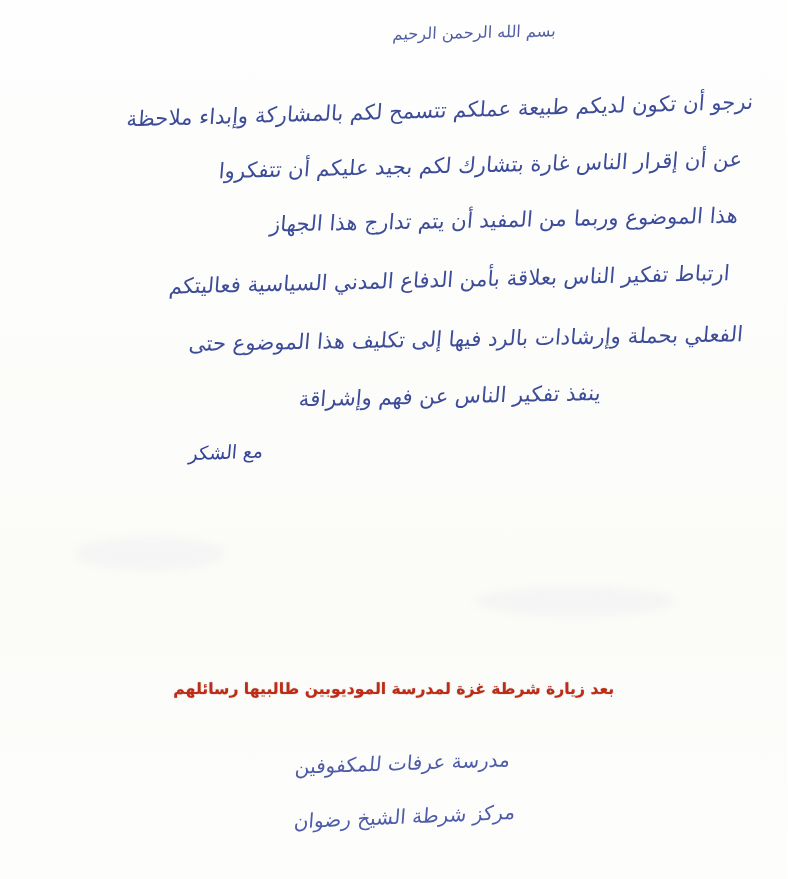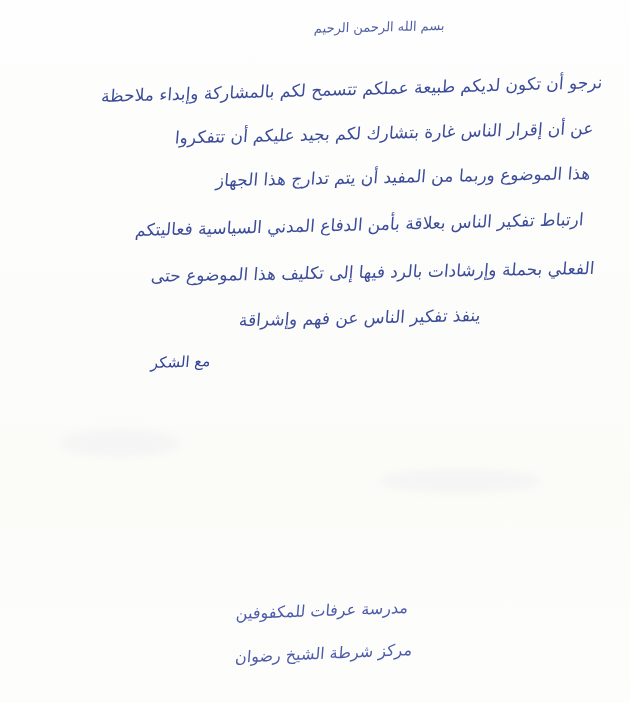--- a/index.html
+++ b/index.html
@@ -136,17 +136,18 @@
   <div class="handwriting line body-line l3">هذا الموضوع وربما من المفيد أن يتم تدارج هذا الجهاز</div>
 
   <div class="handwriting line body-line l4">ارتباط تفكير الناس بعلاقة بأمن الدفاع المدني السياسية فعاليتكم</div>
 
   <div class="handwriting line body-line l5">الفعلي بحملة وإرشادات بالرد فيها إلى تكليف هذا الموضوع حتى</div>
 
   <div class="handwriting line body-line l6">ينفذ تفكير الناس عن فهم وإشراقة</div>
 
   <div class="handwriting signoff">مع الشكر</div>
 
+  <div class="caption">بعد زيارة شرطة غزة لمدرسة الموديوبين طالبيها رسائلهم</div>
 
   <div class="handwriting stamp-line s1">مدرسة عرفات للمكفوفين</div>
 
   <div class="handwriting stamp-line s2">مركز شرطة الشيخ رضوان</div>
 </div>
 
 </body></html>

